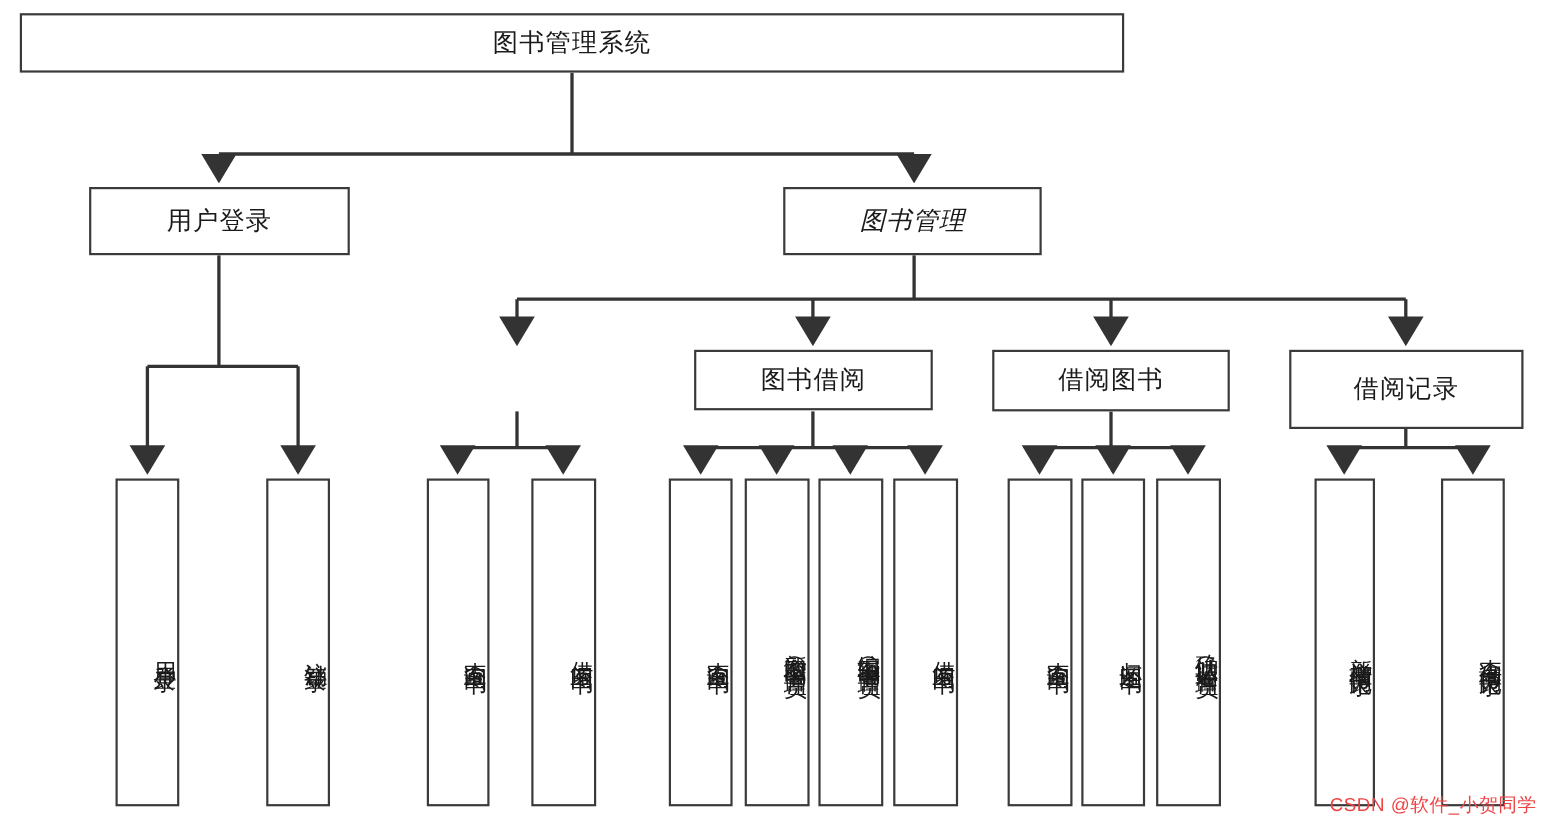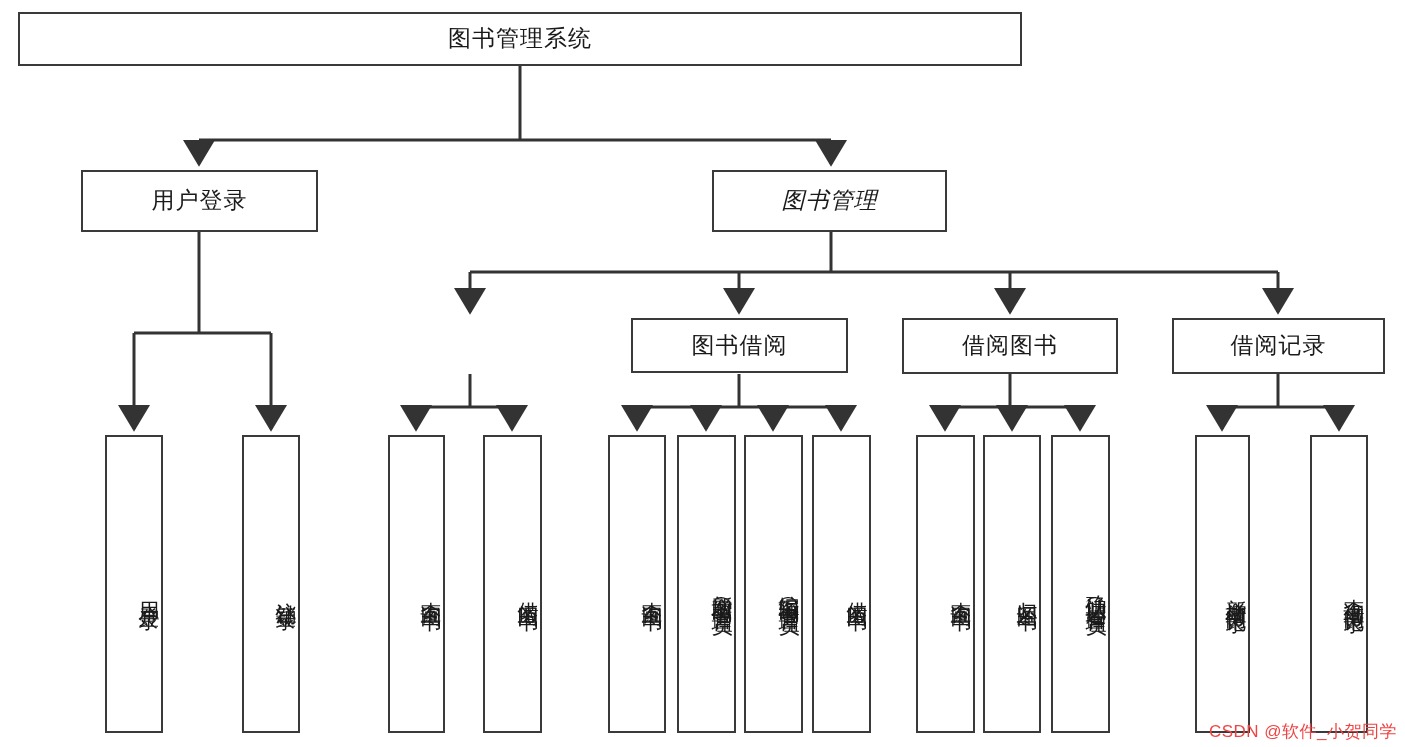--- a/index.html
+++ b/index.html
@@ -132,21 +132,21 @@
   <div class="node horiz" style="left: 712px; top: 170px; width: 235px; height: 62px; font-style: italic;">
     <span class="label">图书管理</span>
   </div>
 
   <div class="node horiz" style="left: 631px; top: 318px; width: 217px; height: 55px;">
     <span class="label">图书借阅</span>
   </div>
   <div class="node horiz" style="left: 902px; top: 318px; width: 216px; height: 56px;">
     <span class="label">借阅图书</span>
   </div>
-  <div class="node horiz" style="left: 1172px; top: 318px; width: 213px; height: 56px;">
+  <div class="node horiz" style="left: 1172px; top: 318px; width: 213px; height: 72px;">
     <span class="label">借阅记录</span>
   </div>
 
   <div class="node vert" style="left: 105px; top: 435px; width: 58px; height: 298px;">
     <span class="label">用户登录</span>
   </div>
   <div class="node vert" style="left: 242px; top: 435px; width: 58px; height: 298px;">
     <span class="label">注销登录</span>
   </div>
   <div class="node vert" style="left: 388px; top: 435px; width: 57px; height: 298px;">

